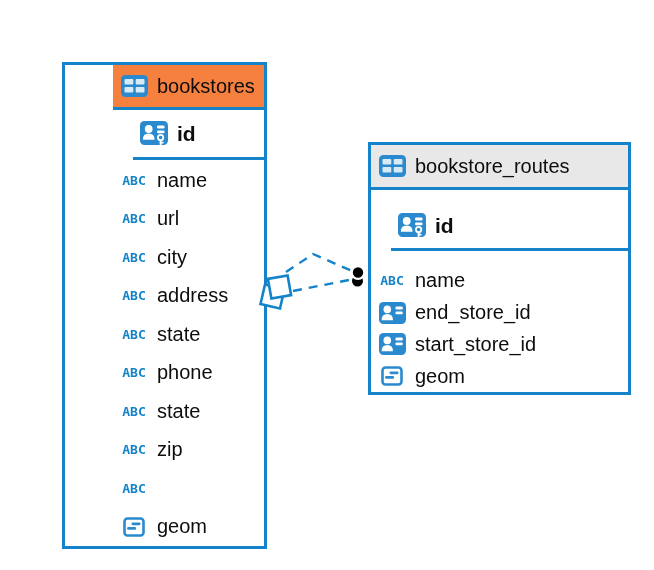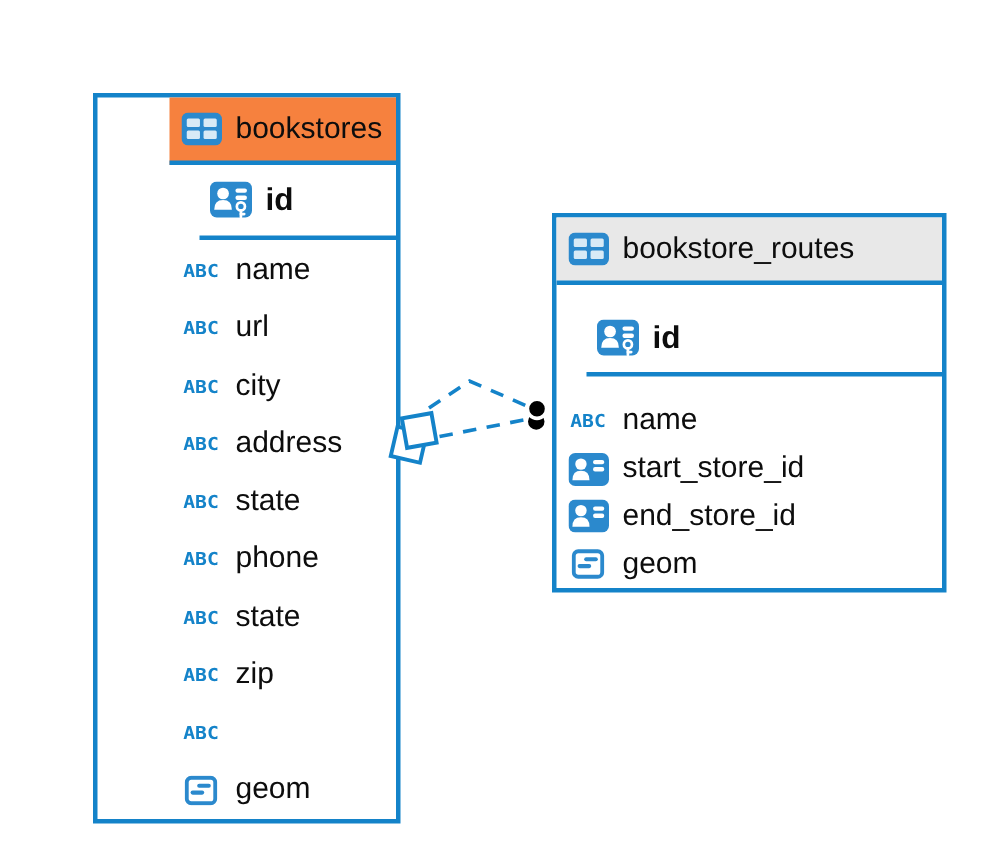--- a/index.html
+++ b/index.html
@@ -173,33 +173,33 @@
       <div class="row">
         <span class="icon-slot">
           <svg width="27" height="22" viewBox="0 0 27 22">
             <rect x="0" y="0" width="27" height="22" rx="4.5" fill="#2b89cd"></rect>
             <circle cx="8.3" cy="7.4" r="3.8" fill="#fff"></circle>
             <path d="M2.6 18.2 Q2.6 11.9 8.3 11.9 Q14 11.9 14 18.2 Z" fill="#fff"></path>
             <rect x="16.4" y="4.6" width="7.4" height="2.9" rx="1.3" fill="#fff"></rect>
             <rect x="16.4" y="9.4" width="7.4" height="2.9" rx="1.3" fill="#fff"></rect>
           </svg>
         </span>
-        <span class="label">start_store_id</span>
+        <span class="label">end_store_id</span>
       </div>
       <div class="row">
         <span class="icon-slot">
           <svg width="27" height="22" viewBox="0 0 27 22">
             <rect x="0" y="0" width="27" height="22" rx="4.5" fill="#2b89cd"></rect>
             <circle cx="8.3" cy="7.4" r="3.8" fill="#fff"></circle>
             <path d="M2.6 18.2 Q2.6 11.9 8.3 11.9 Q14 11.9 14 18.2 Z" fill="#fff"></path>
             <rect x="16.4" y="4.6" width="7.4" height="2.9" rx="1.3" fill="#fff"></rect>
             <rect x="16.4" y="9.4" width="7.4" height="2.9" rx="1.3" fill="#fff"></rect>
           </svg>
         </span>
-        <span class="label">end_store_id</span>
+        <span class="label">start_store_id</span>
       </div>
       <div class="row">
         <span class="icon-slot">
           <svg width="22" height="20" viewBox="0 0 22 20">
             <rect x="1.5" y="1.5" width="19" height="17" rx="3" fill="#fff" stroke="#2b89cd" stroke-width="2.6"></rect>
             <line x1="9.8" y1="6.8" x2="16.2" y2="6.8" stroke="#2b89cd" stroke-width="2.7" stroke-linecap="round"></line>
             <line x1="5.4" y1="11.4" x2="11.8" y2="11.4" stroke="#2b89cd" stroke-width="2.7" stroke-linecap="round"></line>
           </svg>
         </span>
         <span class="label">geom</span>

